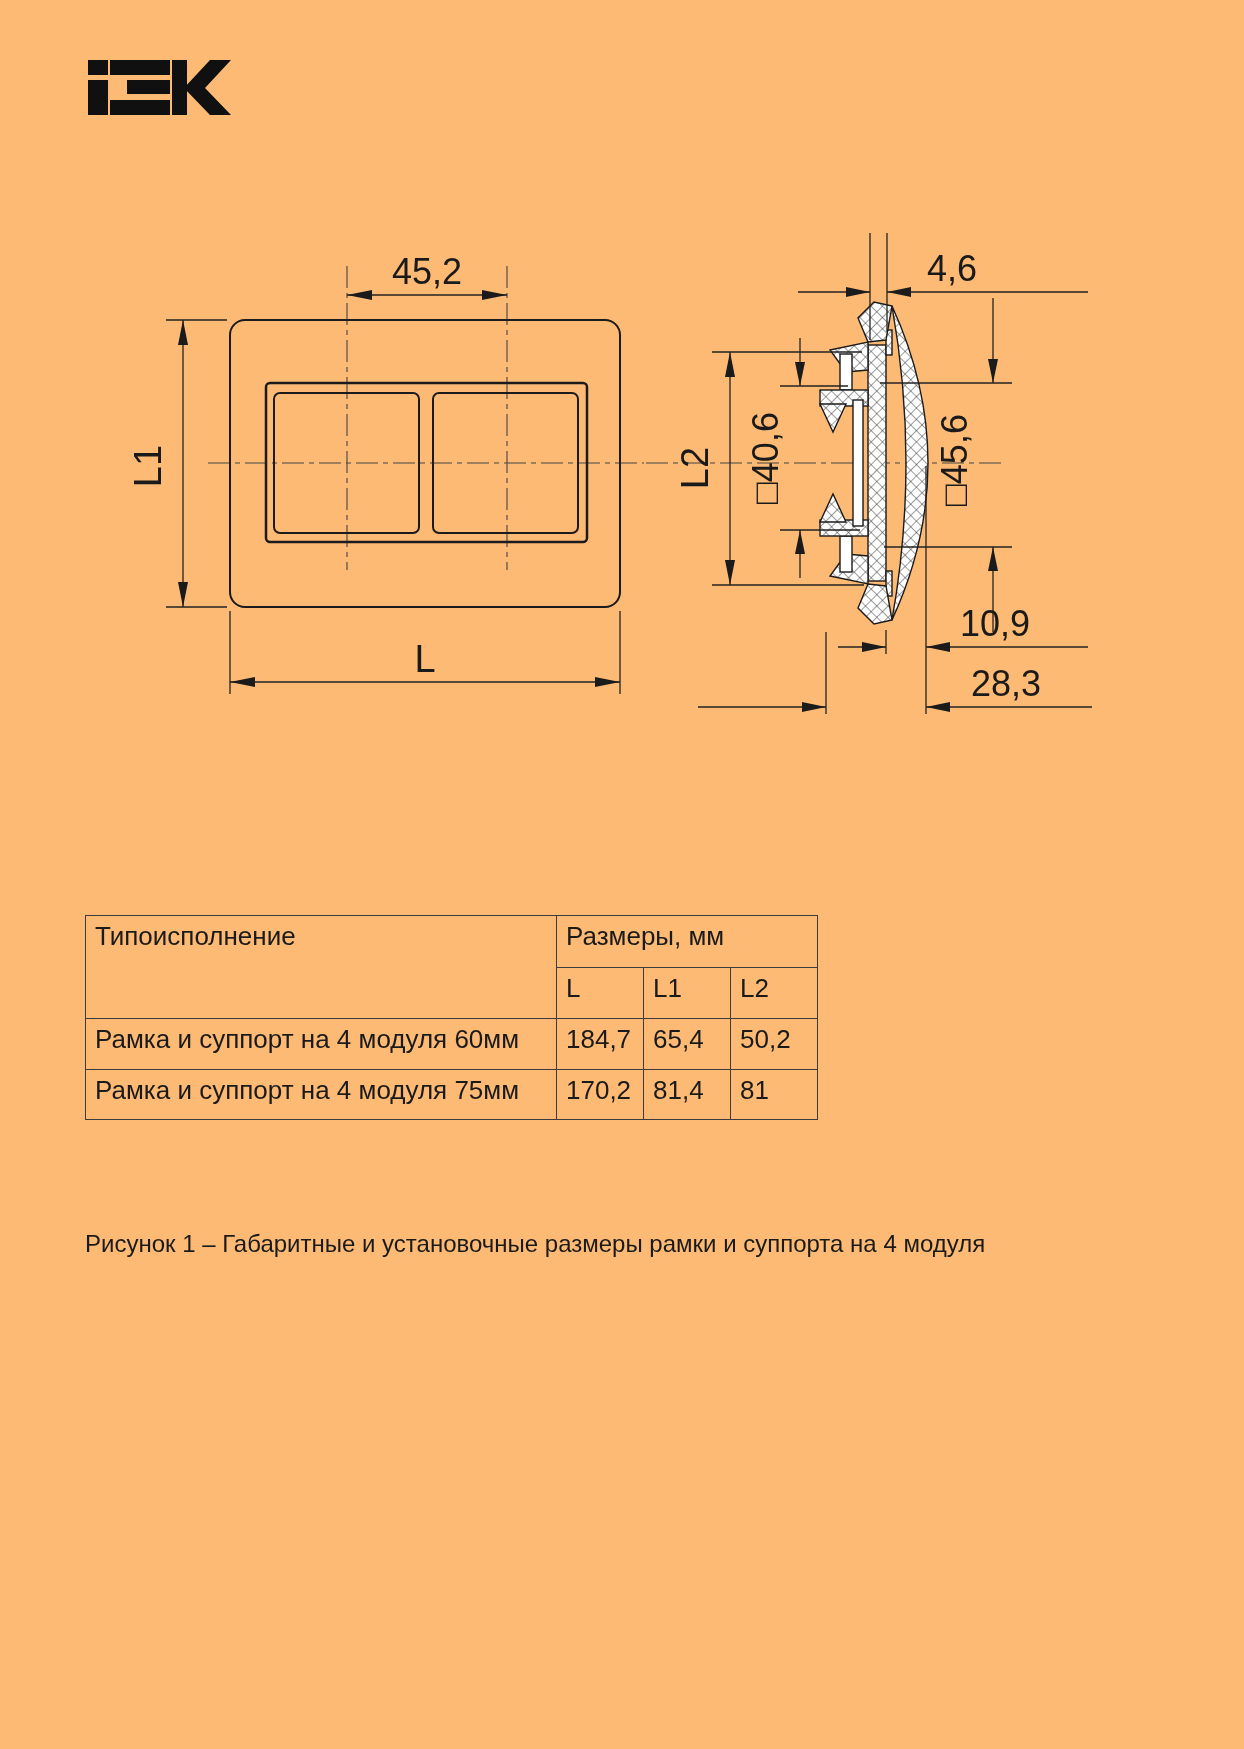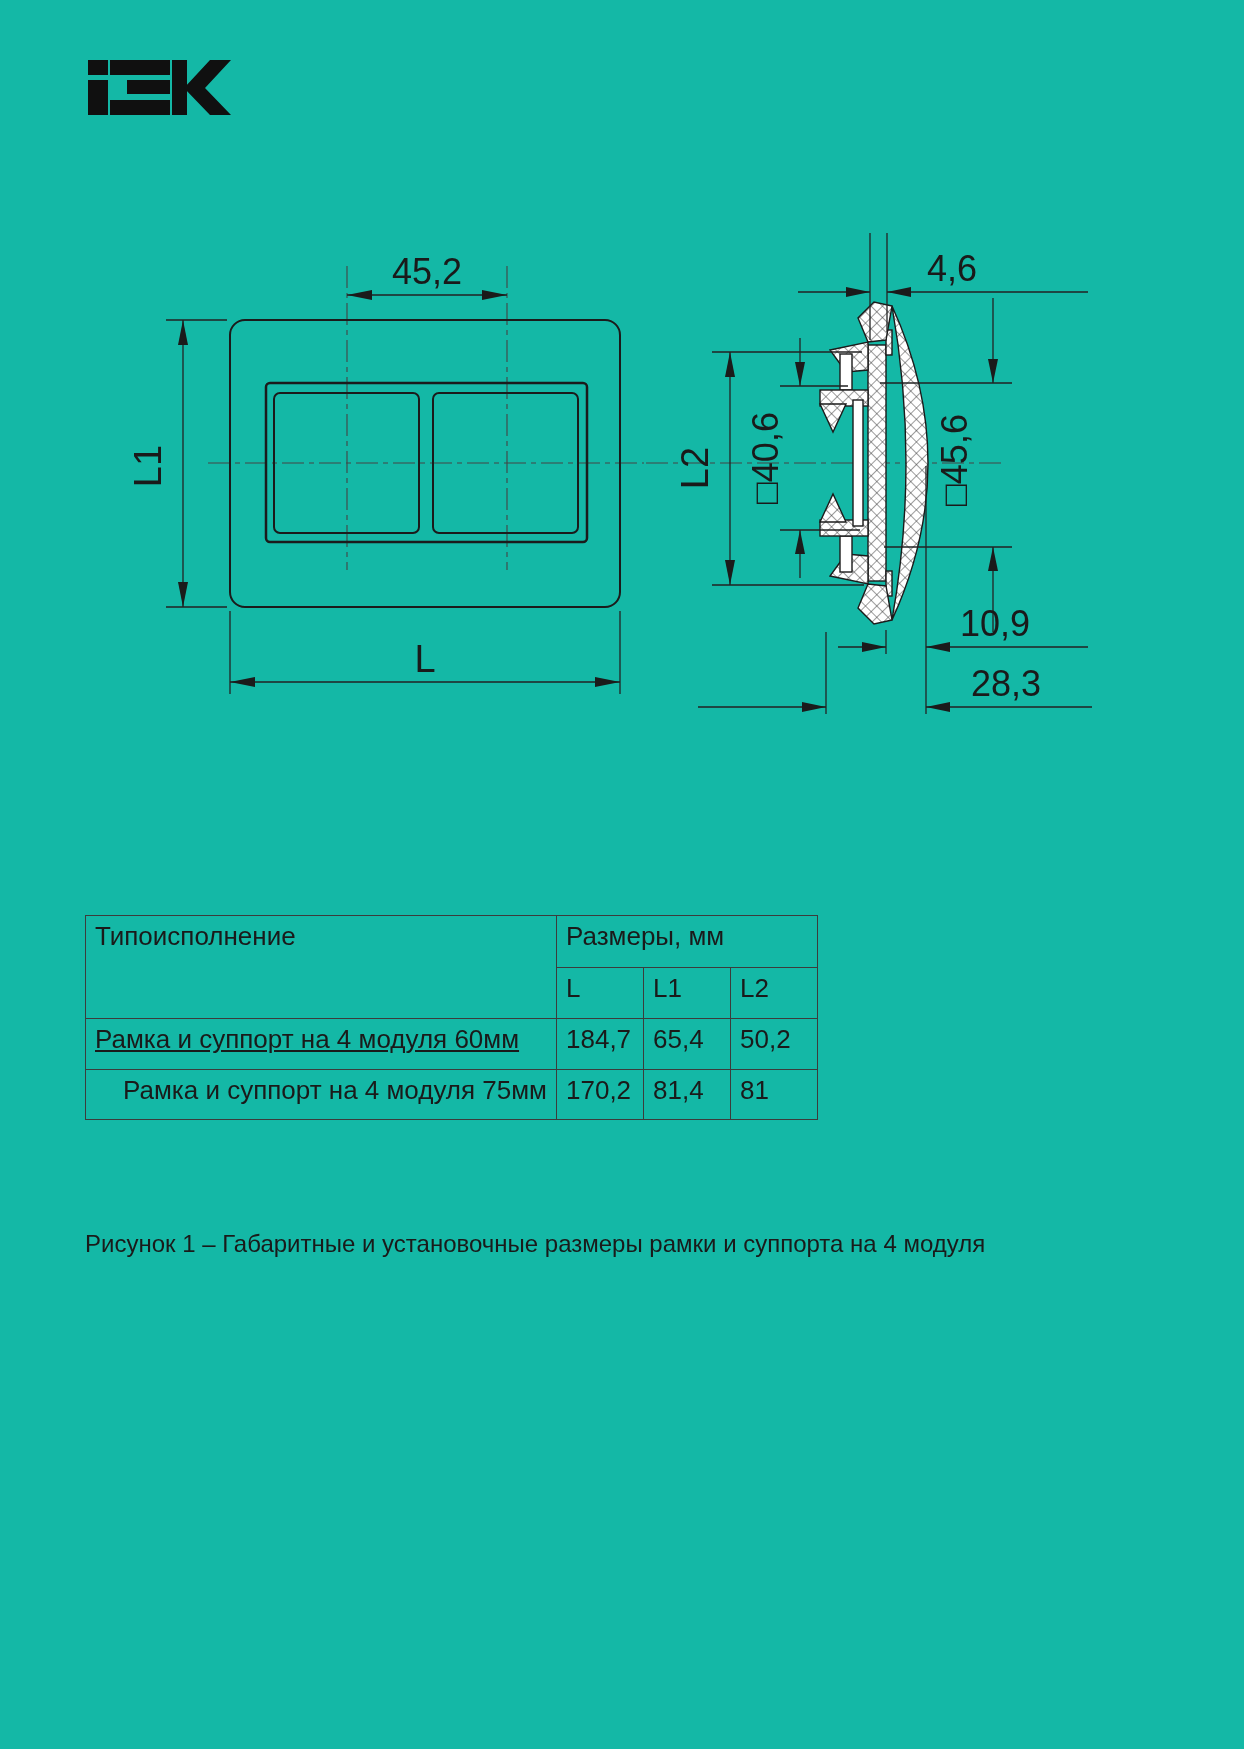--- a/index.html
+++ b/index.html
@@ -1,19 +1,19 @@
 <!DOCTYPE html>
 <html><head>
 <meta charset="utf-8">
 <style>
   html,body{margin:0;padding:0;background:#888;}
   .page{
     position:relative;
     width:1244px;height:1749px;
-    background:#14b8a6;
+    background:#fdba74;
     font-family:"Liberation Sans", sans-serif;
     color:#1a1a1a;
     overflow:hidden;
   }
   .fig-svg{position:absolute;left:0;top:0;}
   .dim-label{font-family:"Liberation Sans","DejaVu Sans",sans-serif;font-size:36px;fill:#1a1a1a;}
   .dim-label-big{font-family:"Liberation Sans","DejaVu Sans",sans-serif;font-size:38px;fill:#1a1a1a;}
   .thin{stroke:#222;stroke-width:1.3;fill:none;}
   .edge{stroke:#1b1b1b;fill:none;}
   .arrow{fill:#1b1b1b;stroke:none;}
@@ -182,27 +182,27 @@
       <tr>
         <td rowspan="2" style="width:452px;height:84px;">Типоисполнение</td>
         <td colspan="3" style="height:41px;margin-left:7px;">Размеры, мм</td>
       </tr>
       <tr>
         <td style="width:76px;height:40px;">L</td>
         <td style="width:76px;">L1</td>
         <td style="width:76px;">L2</td>
       </tr>
       <tr>
-        <td style="height:40px;text-decoration:underline;">Рамка и суппорт на 4 модуля 60мм</td>
+        <td style="height:40px;">Рамка и суппорт на 4 модуля 60мм</td>
         <td>184,7</td>
         <td>65,4</td>
         <td>50,2</td>
       </tr>
       <tr>
-        <td style="height:39px;text-align:right;">Рамка и суппорт на 4 модуля 75мм</td>
+        <td style="height:39px;">Рамка и суппорт на 4 модуля 75мм</td>
         <td>170,2</td>
         <td>81,4</td>
         <td>81</td>
       </tr>
     </tbody>
   </table>
 
   <div class="caption">Рисунок 1 – Габаритные и установочные размеры рамки и суппорта на 4 модуля</div>
 
 </div>

